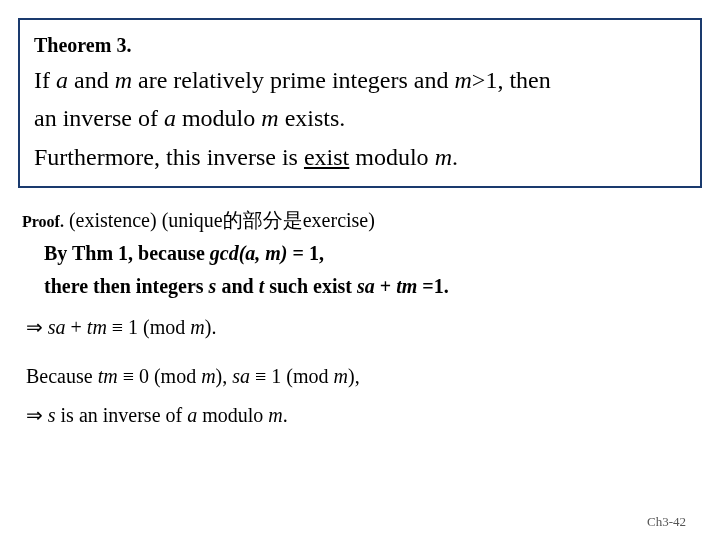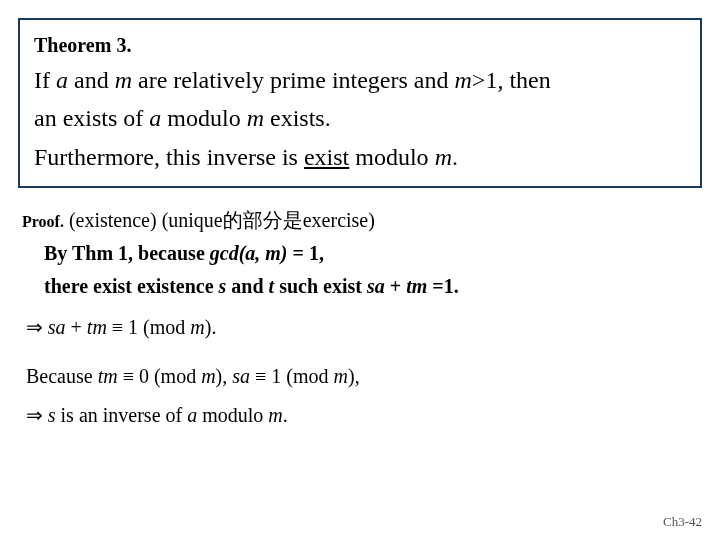--- a/index.html
+++ b/index.html
@@ -90,49 +90,49 @@
 
 <div class="page">
 
   <div class="theorem-box">
     <div>
       <span class="theorem-title">Theorem 3.</span>
     </div>
     <div class="theorem-body">
       <span>If </span><span class="math">a</span><span> and </span><span class="math">m</span><span> are relatively prime integers and </span><span class="math">m</span><span>&gt;1, then</span>
       <br>
-      <span>an exists of </span><span class="math">a</span><span> modulo </span><span class="math">m</span><span> exists.</span>
+      <span>an inverse of </span><span class="math">a</span><span> modulo </span><span class="math">m</span><span> exists.</span>
       <br>
       <span>Furthermore, this inverse is </span><span class="unique-underline">exist</span><span> modulo </span><span class="math">m</span><span>.</span>
     </div>
   </div>
 
   <div class="proof-section">
 
     <div class="proof-line">
       <span class="proof-title">Proof.</span><span> (existence) (unique的部分是exercise)</span>
     </div>
 
     <div class="proof-line proof-indent">
       <span>By Thm 1, because </span><span class="math">gcd(a, m)</span><span> = 1,</span>
     </div>
 
     <div class="proof-line proof-indent">
-      <span>there exist existence </span><span class="math">s</span><span> and </span><span class="math">t</span><span> such exist </span><span class="math">sa</span><span> + </span><span class="math">tm</span><span> =1.</span>
+      <span>there then integers </span><span class="math">s</span><span> and </span><span class="math">t</span><span> such exist </span><span class="math">sa</span><span> + </span><span class="math">tm</span><span> =1.</span>
     </div>
 
     <div class="proof-line section-gap" style="padding-left:4px;">
       <span>⇒</span><span> </span><span class="math">sa</span><span> + </span><span class="math">tm</span><span> ≡ 1 (mod </span><span class="math">m</span><span>).</span>
     </div>
 
     <div class="proof-line section-gap" style="padding-left:4px; margin-top:16px;">
       <span>Because </span><span class="math">tm</span><span> ≡ 0 (mod </span><span class="math">m</span><span>),  </span><span class="math">sa</span><span> ≡ 1 (mod </span><span class="math">m</span><span>),</span>
     </div>
 
     <div class="proof-line section-gap" style="padding-left:4px; margin-top:6px;">
       <span>⇒</span><span> </span><span class="math">s</span><span> is an inverse of </span><span class="math">a</span><span> modulo </span><span class="math">m</span><span>.</span>
     </div>
 
   </div>
 
-  <div class="bottom-label" style="position:absolute; bottom:10px; right:18px;">Ch3-42</div>
+  <div class="bottom-label" style="position:absolute; bottom:10px; right:34px;">Ch3-42</div>
 
 </div>
 
 </body></html>

